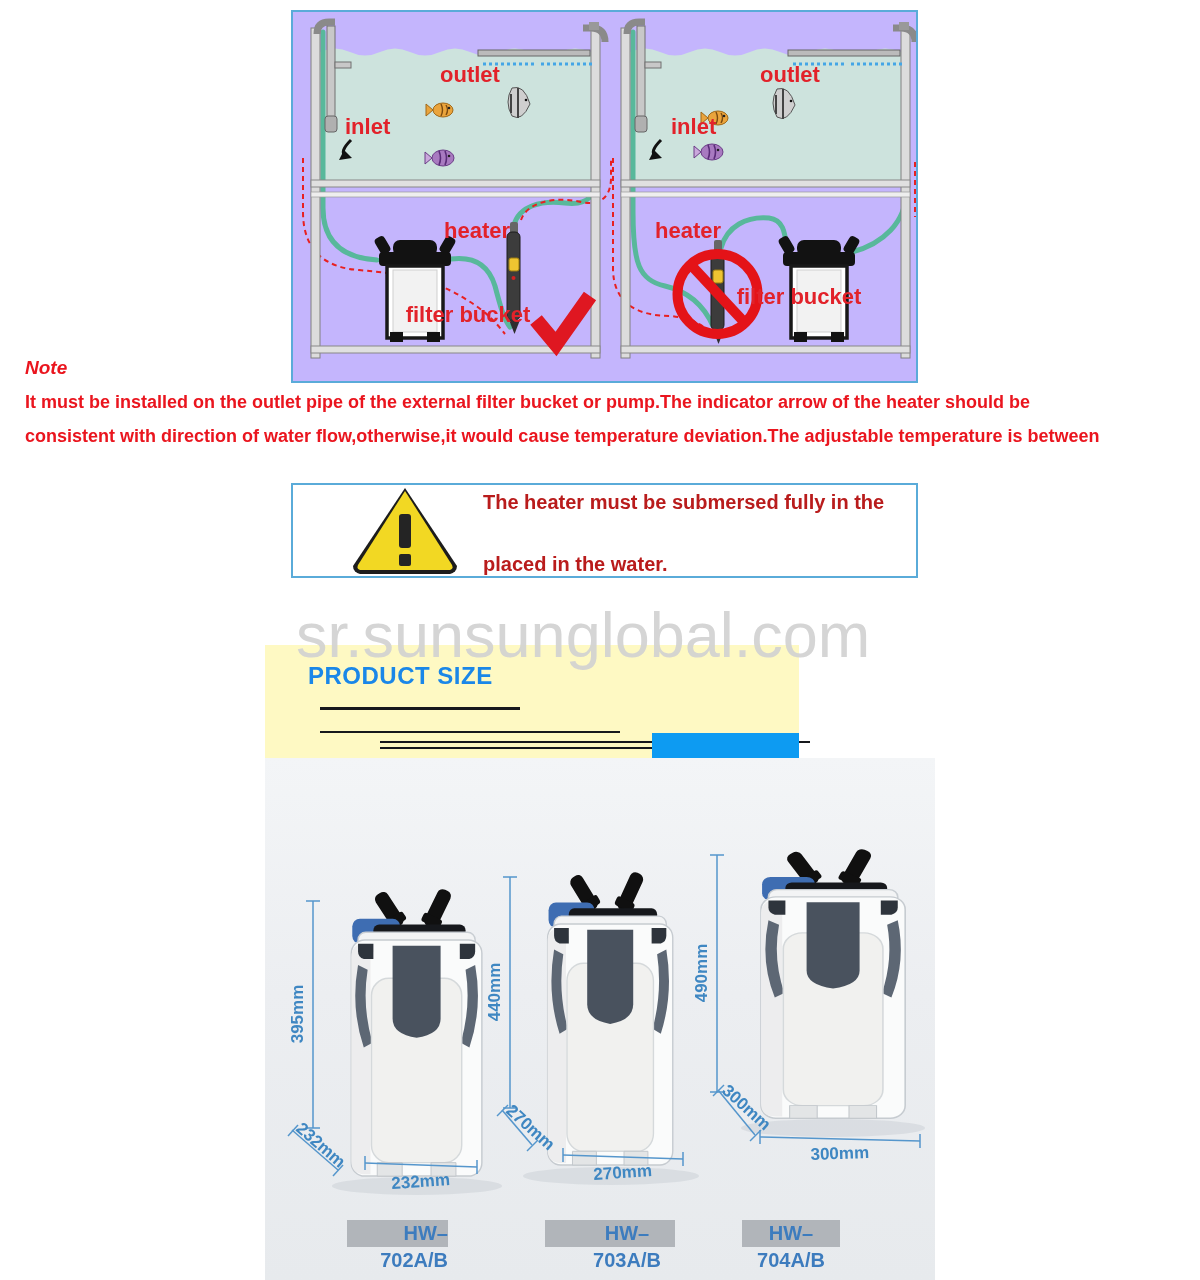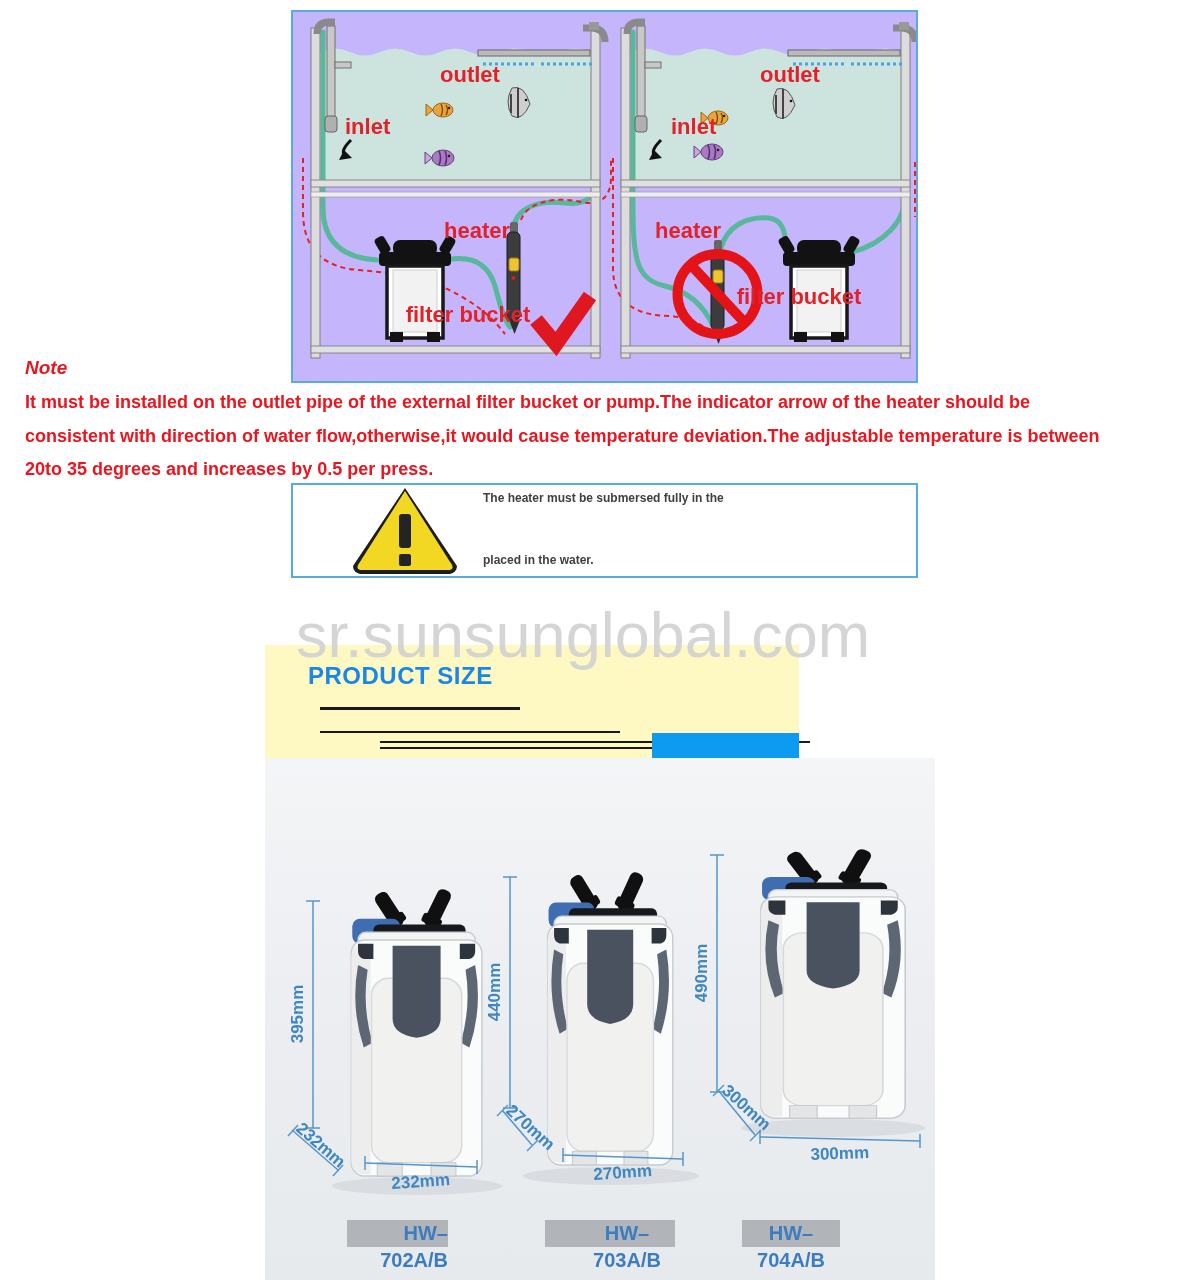--- a/index.html
+++ b/index.html
@@ -11,21 +11,21 @@
   .diagram-box svg{display:block;}
   .dlabel{font-weight:bold;font-size:22px;fill:#e2222a;}
   
   .note-title{position:absolute;left:25px;top:357px;font-size:19px;font-weight:bold;color:#ea151e;font-style:italic;}
   .note-line{position:absolute;left:25px;width:1160px;font-size:18px;font-weight:bold;color:#ea151e;}
   .nl1{top:392px;} .nl2{top:426px;} .nl3{top:459px;}
   
   .warning-box{position:absolute;left:291px;top:483px;width:627px;height:95px;
                border:2px solid #5aabd9;background:#fff;box-sizing:border-box;}
   .warning-tri{position:absolute;left:56px;top:3px;}
-  .warn-line{position:absolute;left:190px;width:430px;font-size:12px;font-weight:bold;color:#404040;}
+  .warn-line{position:absolute;left:190px;width:430px;font-size:20px;font-weight:bold;color:#b91c1c;}
   .wl1{top:6px;} .wl2{top:37px;} .wl3{top:68px;}
   
   .watermark{position:absolute;left:296px;top:599px;font-size:63px;color:#d2d2d2;opacity:.92;
              z-index:6;letter-spacing:0px;white-space:nowrap;}
   
   .band{position:absolute;left:265px;top:645px;width:534px;height:113px;background:#fef9c3;z-index:2;}
   .band-title{position:absolute;left:43px;top:17px;font-size:24px;font-weight:bold;color:#1a87e8;letter-spacing:.5px;}
   .faint{position:absolute;background:#17191d;}
   .f1{left:55px;top:62px;width:200px;height:3px;}
   .f2{left:55px;top:86px;width:300px;height:2px;}
@@ -214,21 +214,20 @@
         <text class="dlabel" x="68" y="122">inlet</text>
         <text class="dlabel" x="52" y="226">heater</text>
         <text class="dlabel" x="196" y="292" text-anchor="middle">filter bucket</text>
       </g>
     </svg>
   </div>
 
   <div class="note-title">Note</div>
   <div class="note-line nl1">It must be installed on the outlet pipe of the external filter bucket or pump.The indicator arrow of the heater should be</div>
   <div class="note-line nl2">consistent with direction of water flow,otherwise,it would cause temperature deviation.The adjustable temperature is between</div>
-  <div class="note-line nl3">20to 35 degrees and increases by 0.5 per press.</div>
 
   <div class="warning-box">
     <svg class="warning-tri" width="112" height="90" viewBox="0 0 112 90">
       <path d="M56,4 L108,82 a8,8 0 0 1 -7,8 L11,90 a8,8 0 0 1 -7,-8 Z" fill="#1d1d1d" transform="translate(0,-4)"></path>
       <path d="M56,6 L103,80 q2,5 -4,5 L13,85 q-6,0 -4,-5 Z" fill="#f2d823" transform="translate(0,-3)"></path>
       <rect x="50" y="26" width="12" height="34" rx="3" fill="#242424"></rect>
       <rect x="50" y="66" width="12" height="12" rx="2" fill="#242424"></rect>
     </svg>
     <div class="warn-line wl1">The heater must be submersed fully in the</div>
     <div class="warn-line wl3">placed in the water.</div>

